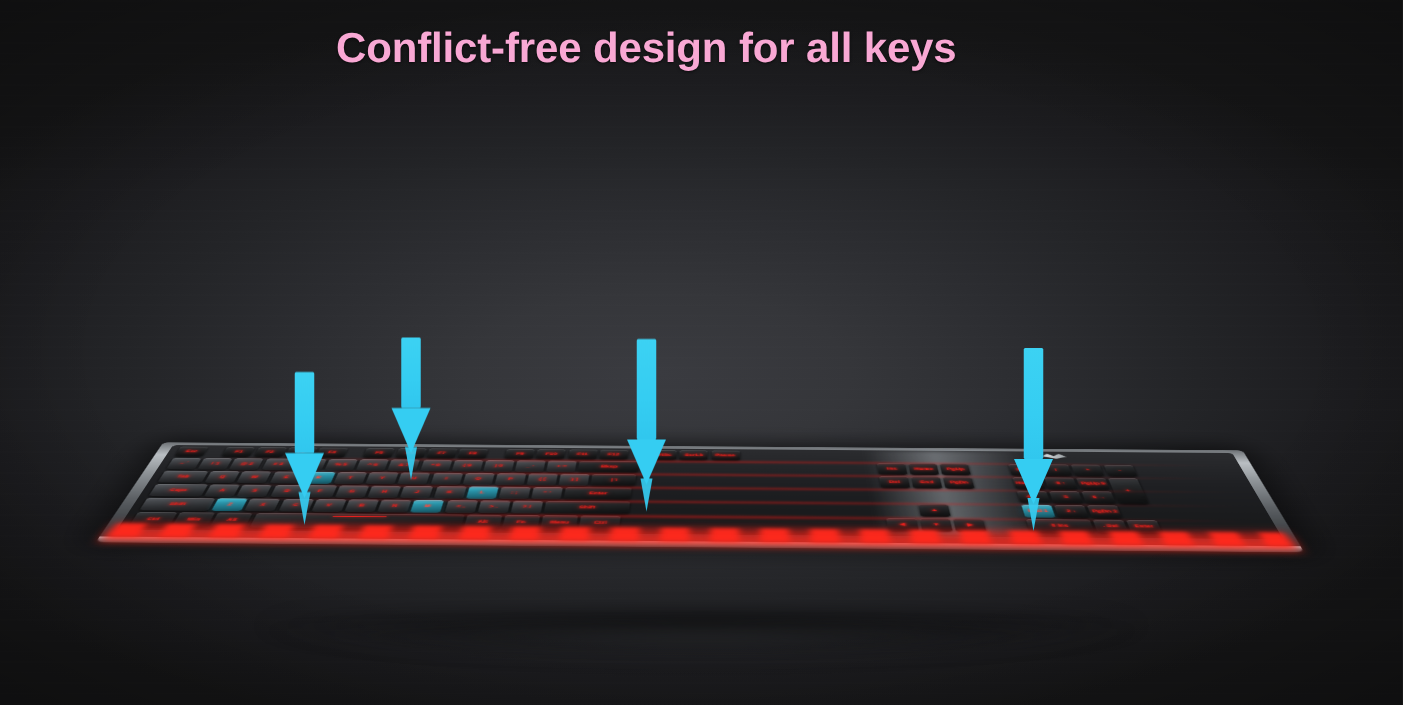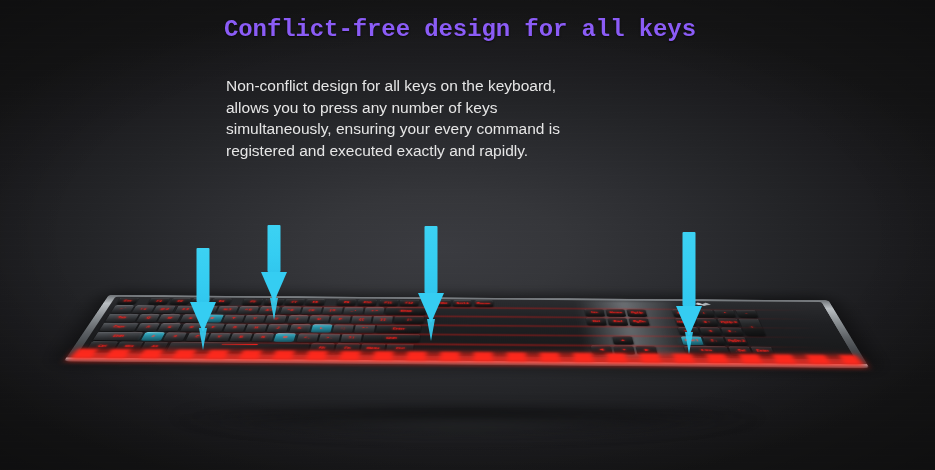--- a/index.html
+++ b/index.html
@@ -23,24 +23,23 @@
         rgba(0,0,0,0) 45%, rgba(0,0,0,.35) 78%, rgba(0,0,0,.62) 100%);
   }
   .bg-scan{
     position:absolute;inset:0;opacity:.07;
     background:repeating-linear-gradient(0deg, rgba(255,255,255,.06) 0px, rgba(255,255,255,.06) 1px, rgba(0,0,0,0) 1px, rgba(0,0,0,0) 7px);
   }
 
   
   .headline{
     position:absolute;left:224px;top:16px;
-    font-size:24px;font-weight:bold;color:#8b5cf6;
+    font-size:28px;font-weight:bold;color:#f9a8d4;
     letter-spacing:-.1px;white-space:nowrap;
     text-shadow:0 1px 2px rgba(0,0,0,.6);
-    font-family:Liberation Mono, monospace;
   }
   .bodycopy{
     position:absolute;left:226px;top:75px;width:372px;
     font-size:15.5px;line-height:21.5px;color:#e6e6e6;
     font-weight:400;
   }
 
   
   .arrow{position:absolute;}
   .arrow .shaft{
@@ -161,21 +160,20 @@
 <body>
 
 <div id="stage">
 
   <div class="bg-base"></div>
   <div class="bg-glow"></div>
   <div class="bg-scan"></div>
   <div class="bg-vignette"></div>
 
   <div class="headline">Conflict-free design for all keys</div>
-  <div class="bodycopy">Non-conflict design for all keys on the keyboard, allows you to press any number of keys simultaneously, ensuring your every command is registered and executed exactly and rapidly.</div>
 
   <div class="shadow"></div>
 
   <div id="kb-wrap">
     <div id="kb">
       <div class="chassis"></div>
       <div class="chassis-edge"></div>
       <div class="plate"></div>
       <div class="plate-sheen"></div>
       <div class="logo-dot"></div>

